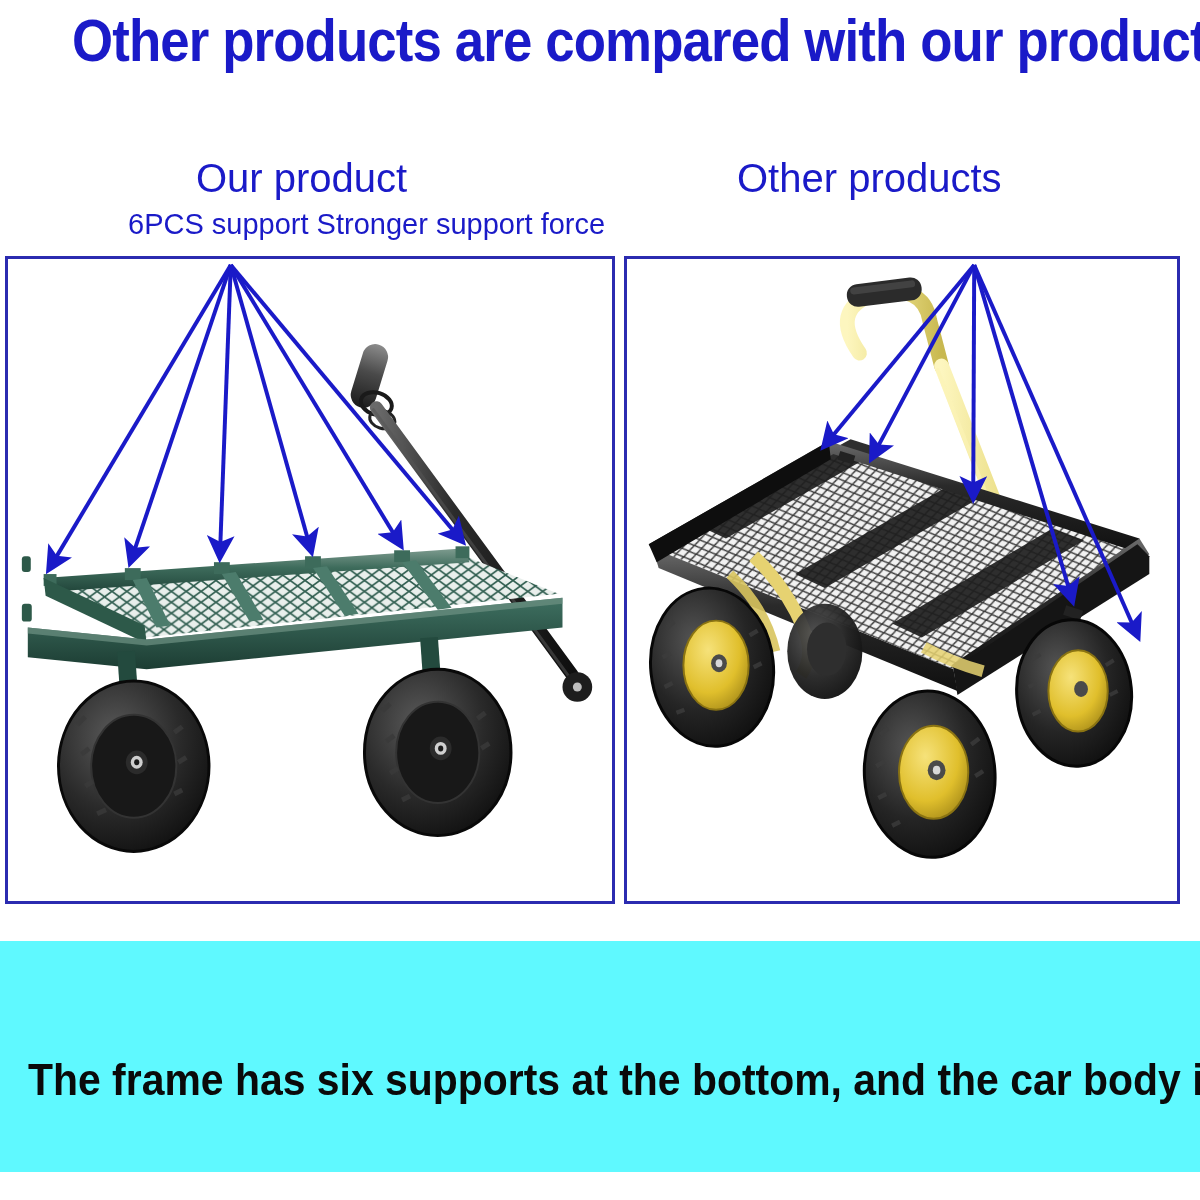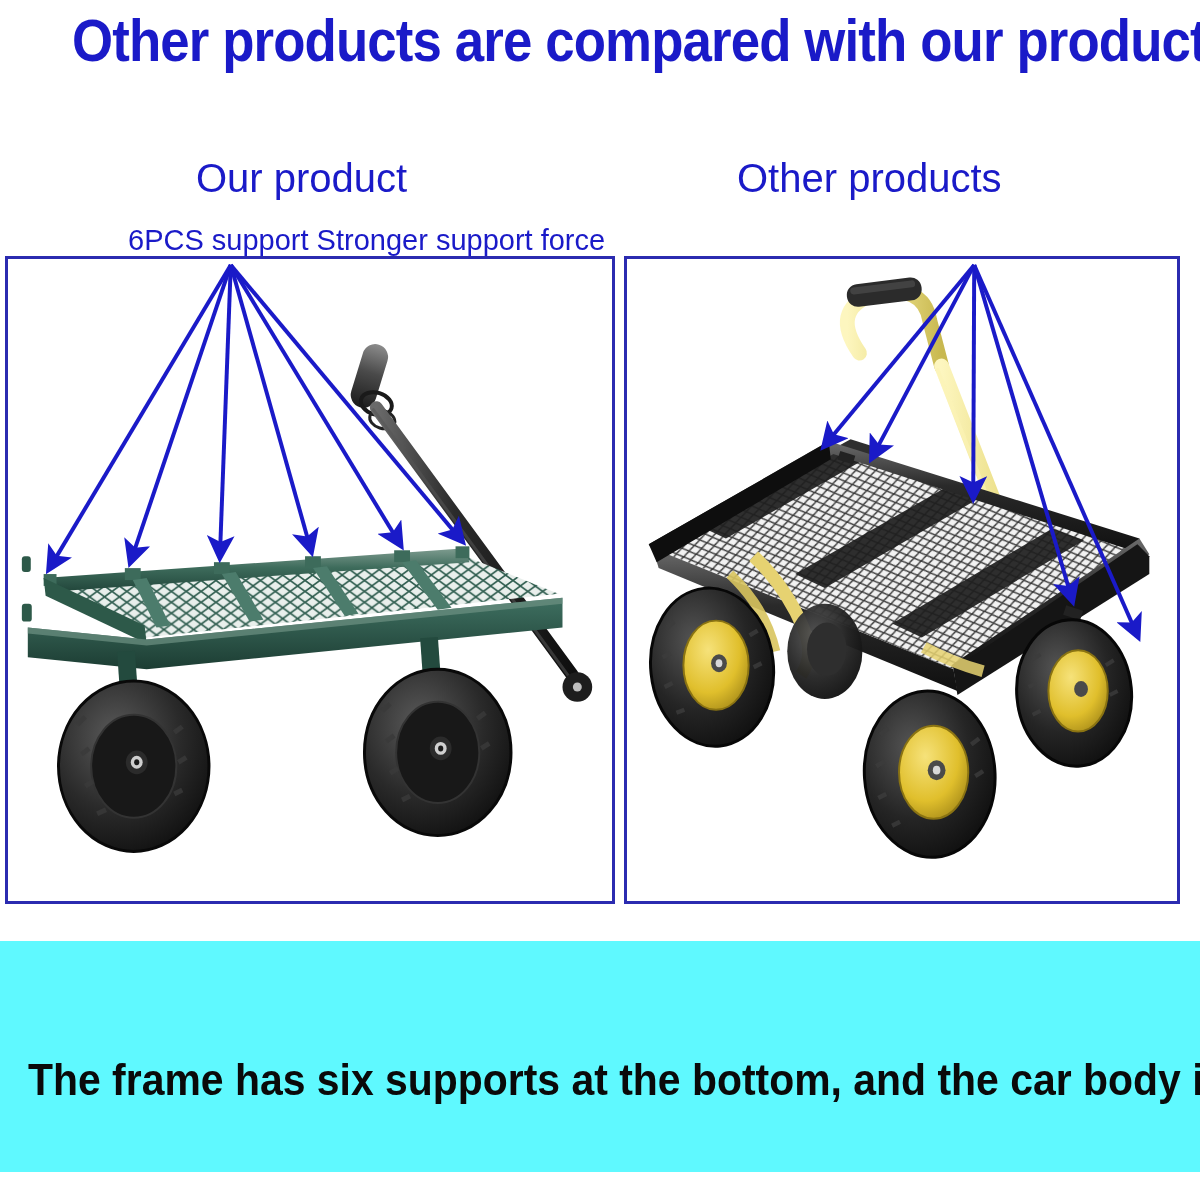--- a/index.html
+++ b/index.html
@@ -32,21 +32,21 @@
   }
   .col-head.left{left:196px;top:156px;}
   .col-head.right{left:737px;top:156px;}
 
   .sub-head{
     position:absolute;
     color:#1a1ac8;
     font-size:29px;font-weight:normal;
     white-space:nowrap;
   }
-  .sub-head.left{left:128px;top:224px;}
+  .sub-head.left{left:128px;top:208px;}
   .sub-head.right{left:831px;top:224px;}
 
   
   .panel{
     position:absolute;
     border:3px solid #2b2bb0;
     background:#ffffff;
     box-sizing:border-box;
     overflow:hidden;
   }

